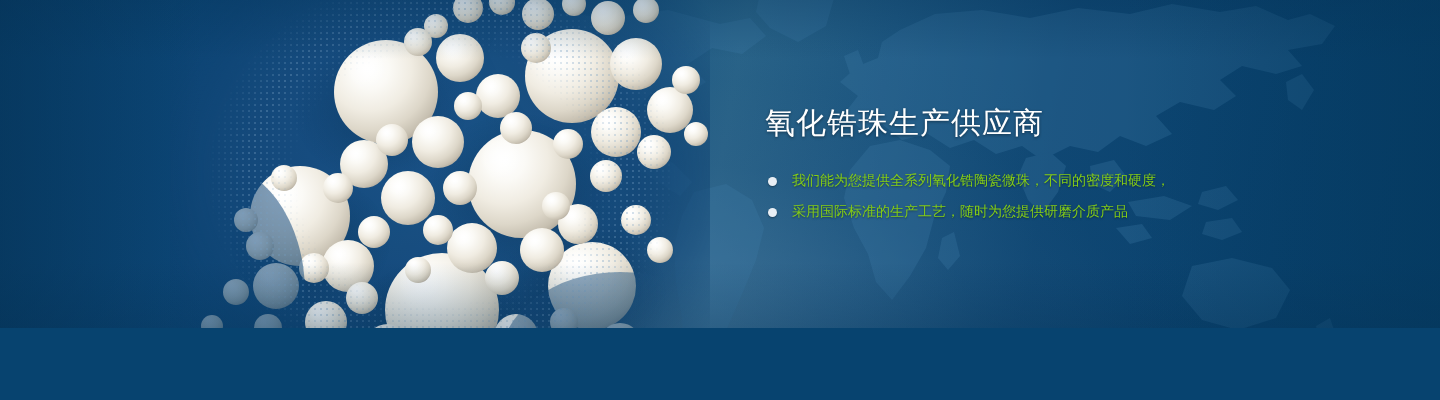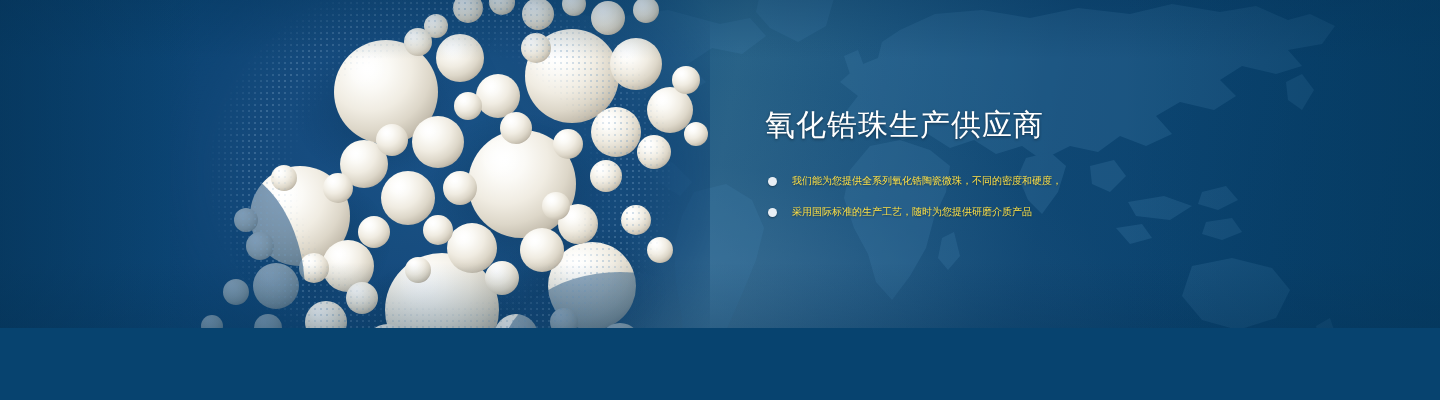--- a/index.html
+++ b/index.html
@@ -5,21 +5,21 @@
   html, body {
     margin: 0;
     padding: 0;
     background: #07436f;
   }
   #banner {
     position: relative;
     width: 1440px;
     height: 328px;
     overflow: hidden;
-    font-family: Liberation Serif, serif;
+    font-family: Liberation Mono, monospace;
     background: #0a4472;
   }
 
   
   .bg-base {
     position: absolute;
     inset: 0;
     background: linear-gradient(100deg,
         #0b4472 0%,
         #0d4878 18%,
@@ -133,23 +133,23 @@
   }
   .bullets {
     list-style: none;
     margin: 26px 0 0 0;
     padding: 0;
   }
   .bullet {
     position: relative;
     padding-left: 27px;
     margin-bottom: 9px;
-    font-size: 10px;
+    font-size: 14px;
     line-height: 22px;
-    color: #fde047;
+    color: #84cc16;
     text-shadow: 0 1px 2px rgba(0,0,0,0.40);
   }
   .bullet:last-child { margin-bottom: 12px; }
   .dot {
     position: absolute;
     left: 3px;
     top: 7px;
     width: 9px;
     height: 9px;
     border-radius: 50%;

